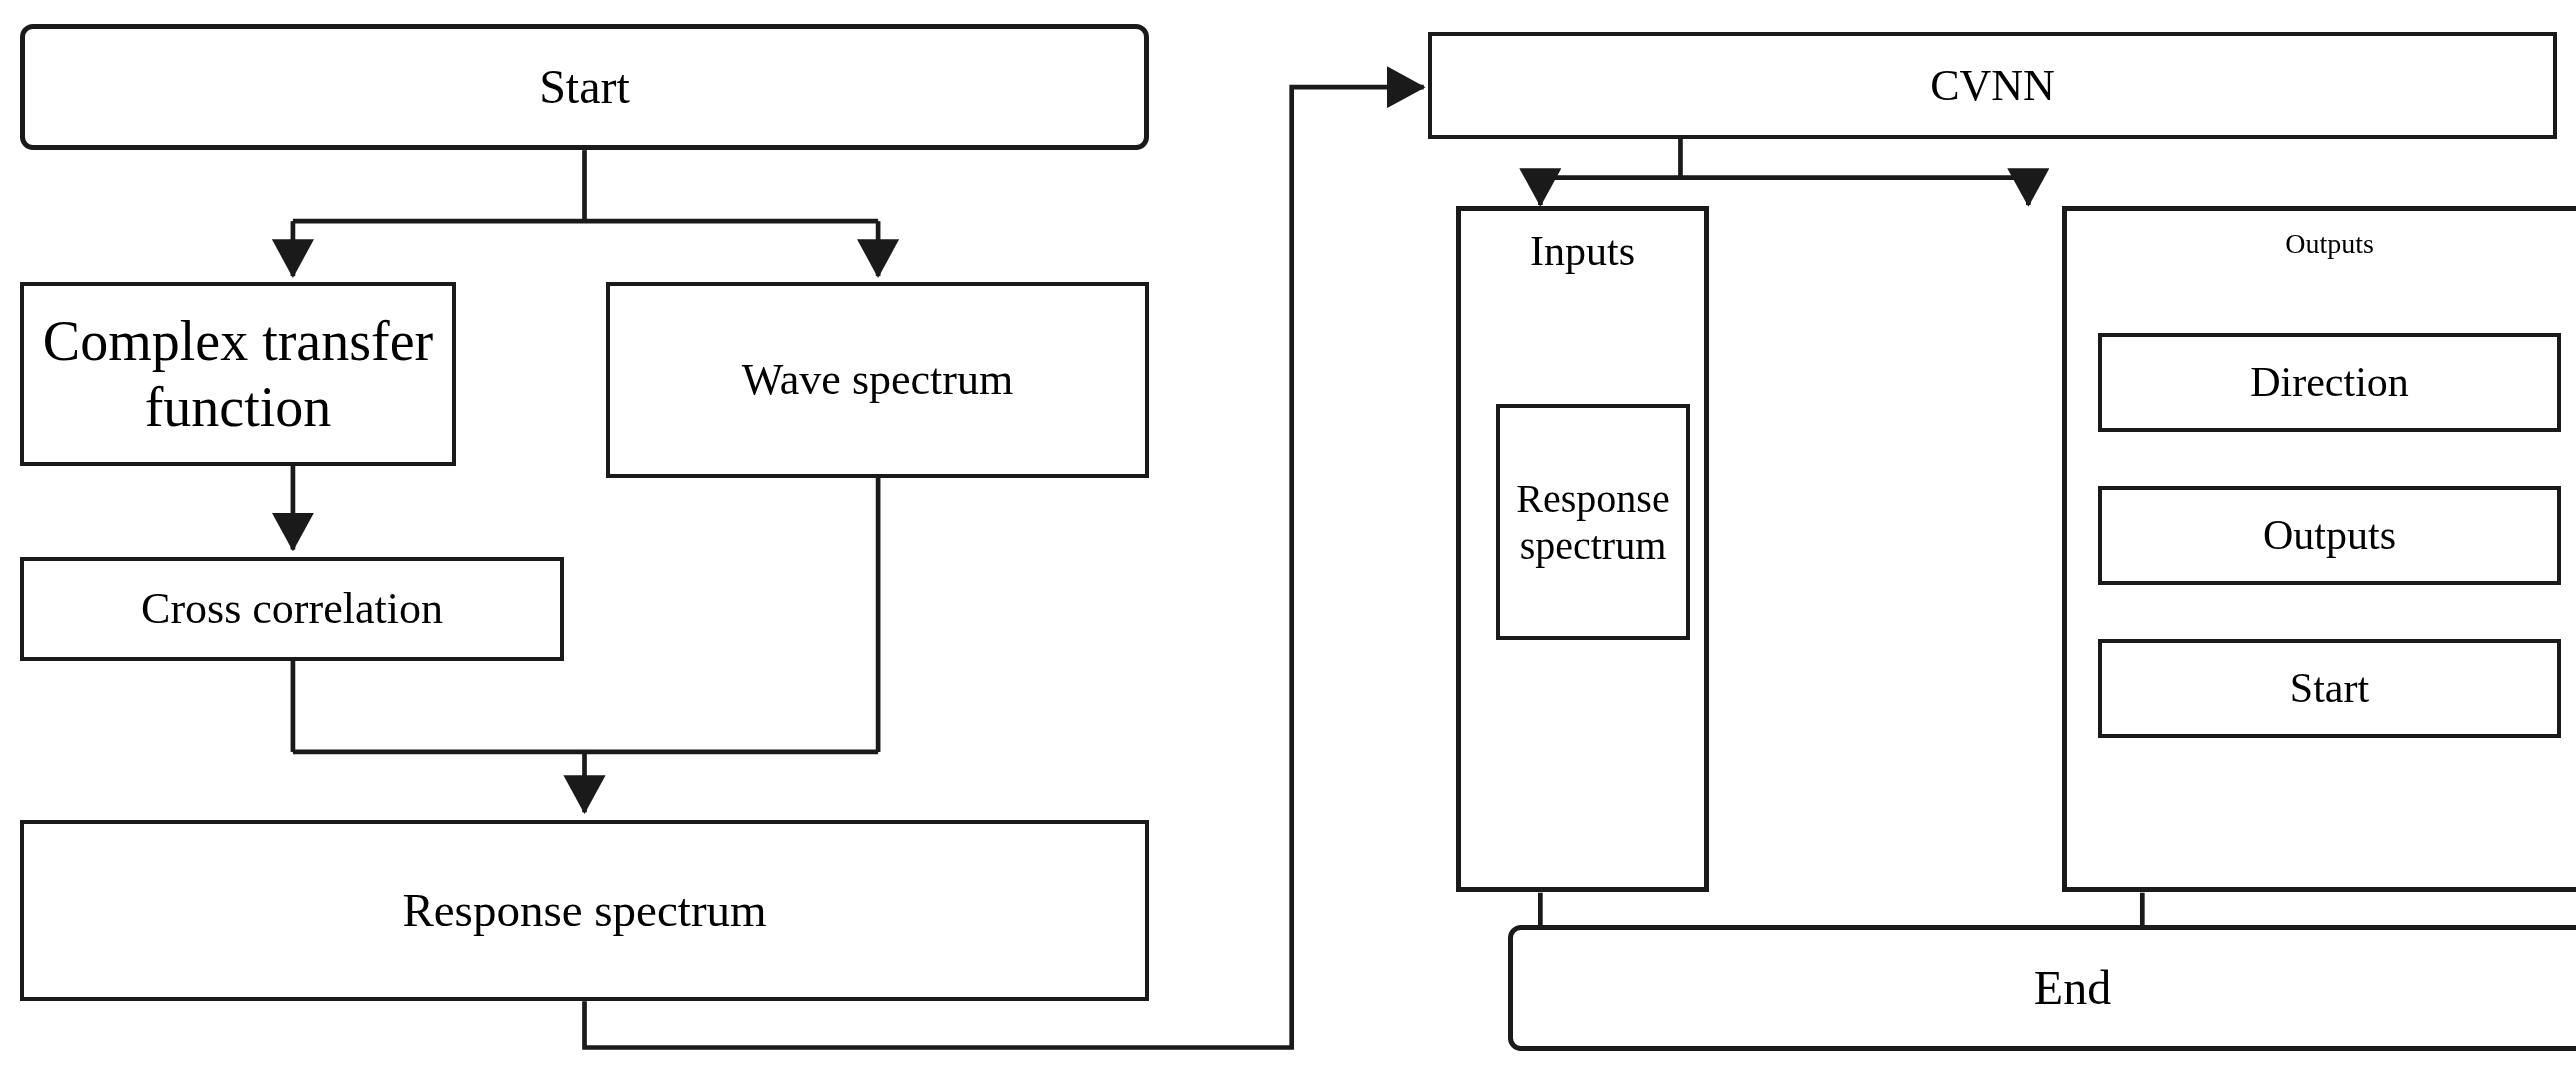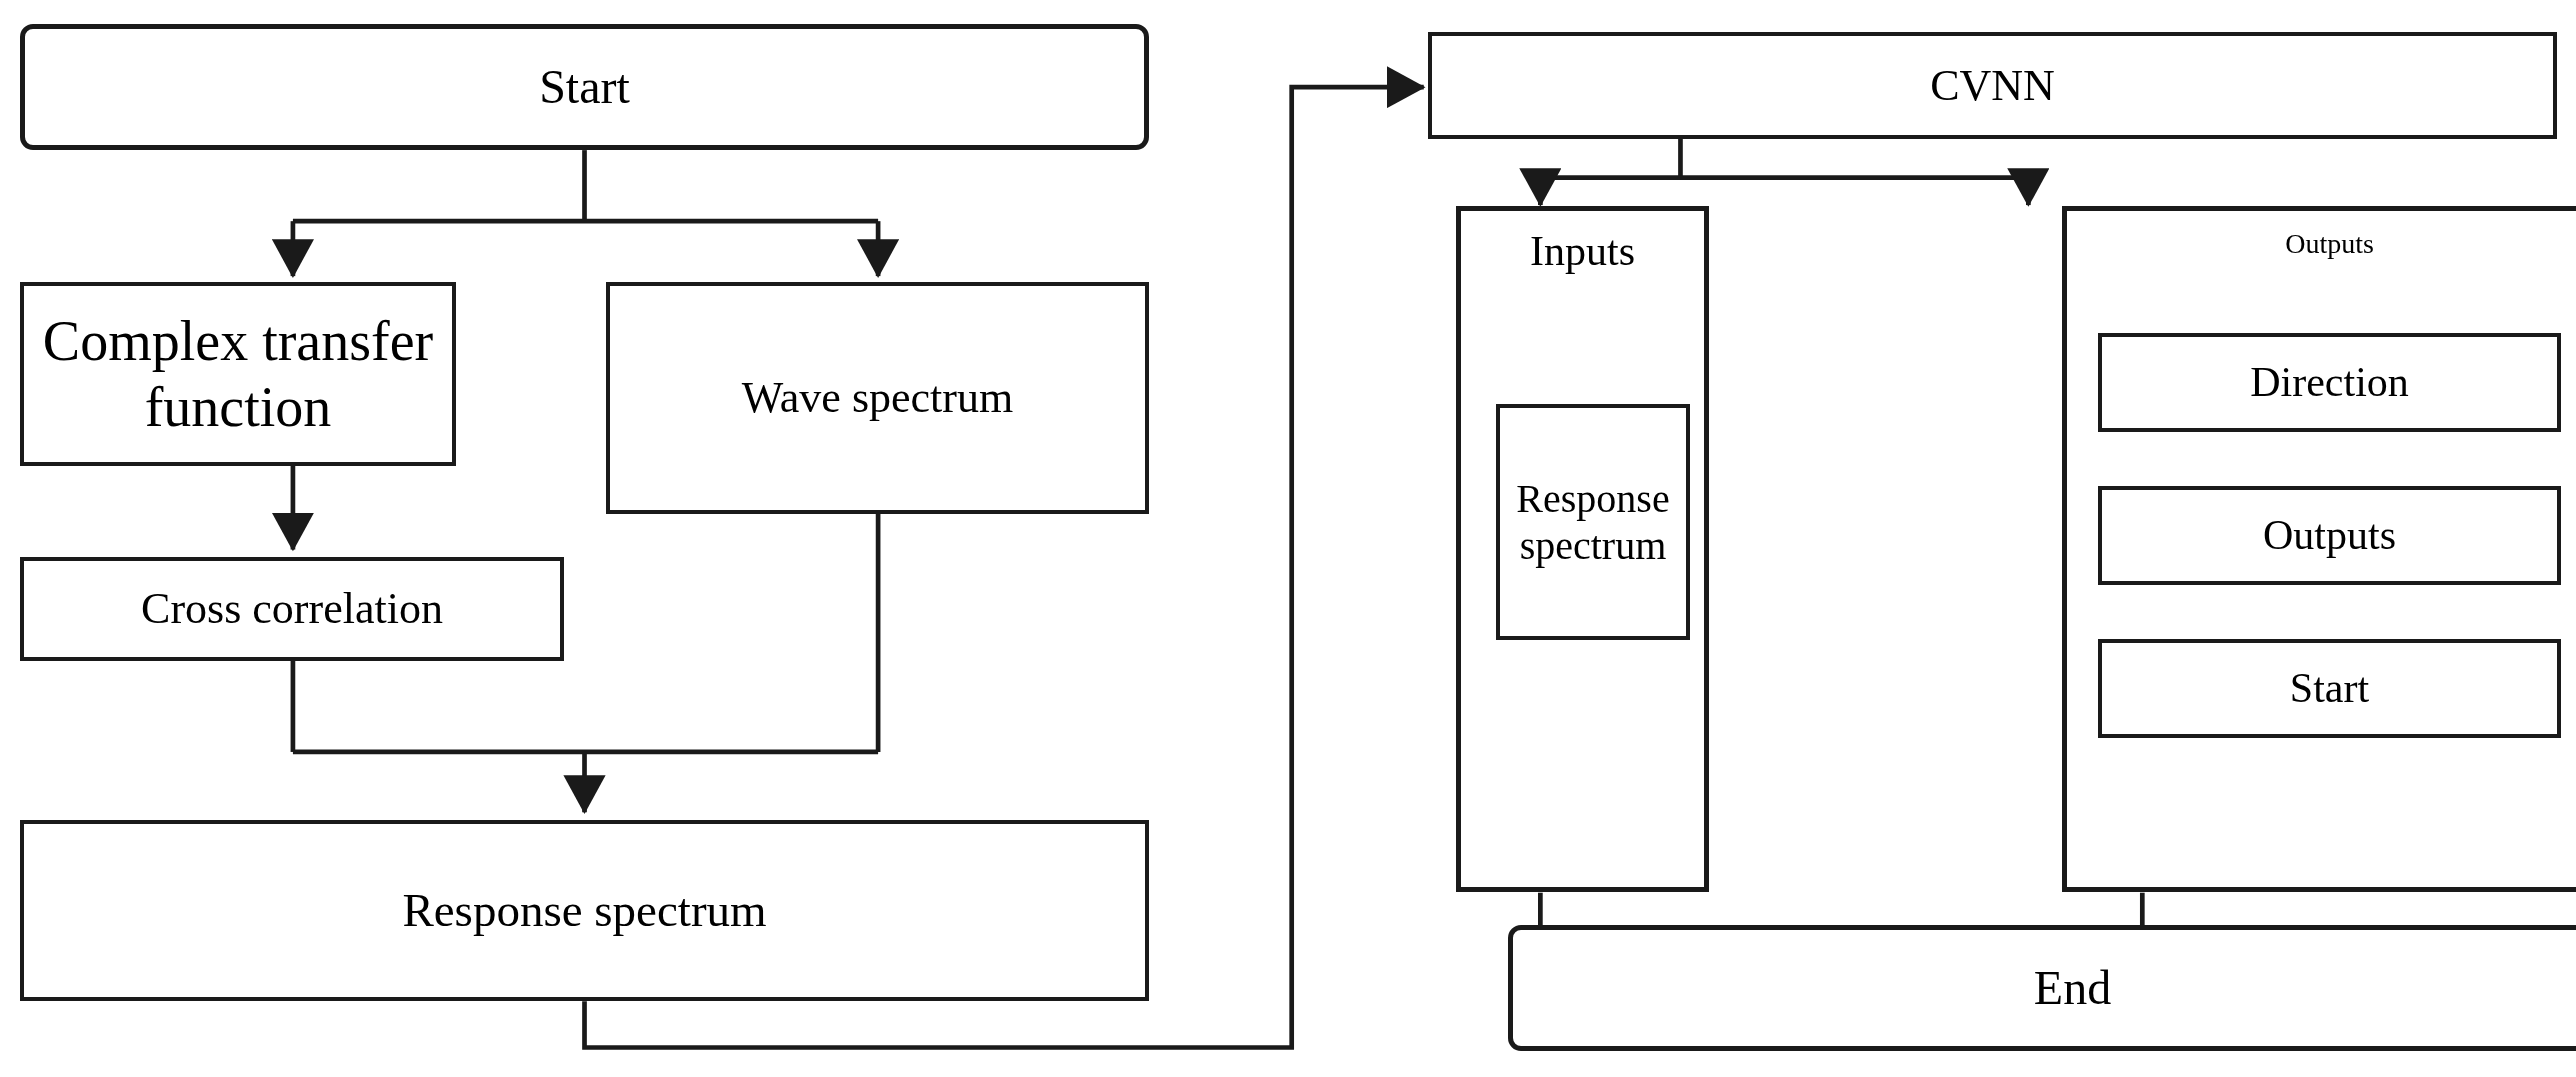--- a/index.html
+++ b/index.html
@@ -107,21 +107,21 @@
 
   <div class="node terminal" style="left:20px; top:24px; width:1129px; height:126px; font-size:48px;">
     <span class="lbl">Start</span>
   </div>
 
   <div class="node" style="left:20px; top:282px; width:436px; height:184px; font-size:56px;">
     <span class="lbl">Complex transfer
 function</span>
   </div>
 
-  <div class="node" style="left:606px; top:282px; width:543px; height:232px; font-size:44px;">
+  <div class="node" style="left:606px; top:282px; width:543px; height:196px; font-size:44px;">
     <span class="lbl">Wave spectrum</span>
   </div>
 
   <div class="node" style="left:20px; top:557px; width:544px; height:104px; font-size:44px;">
     <span class="lbl">Cross correlation</span>
   </div>
 
   <div class="node" style="left:20px; top:820px; width:1129px; height:181px; font-size:47px;">
     <span class="lbl">Response spectrum</span>
   </div>

